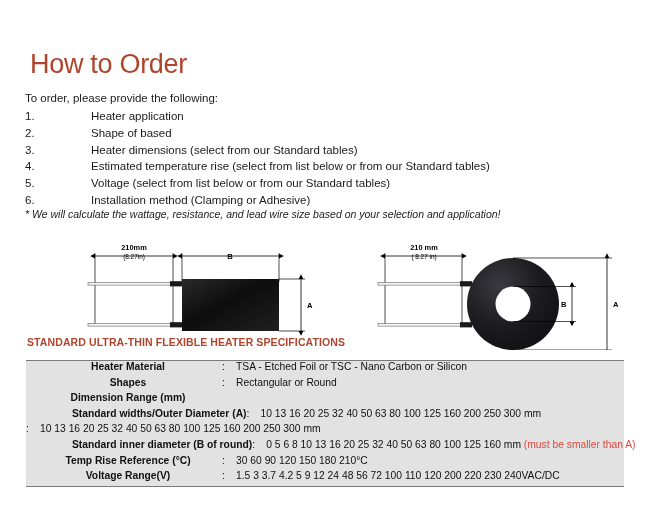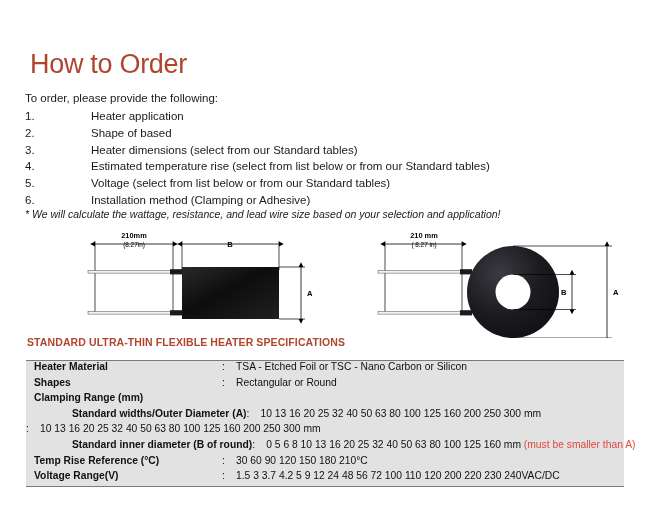--- a/index.html
+++ b/index.html
@@ -61,21 +61,21 @@
     top: 208px;
     font-size: 10.5px;
     font-style: italic;
     color: #1a1a1a;
   }
 
   
   .diagrams {
     position: absolute;
     left: 0;
-    top: 228px;
+    top: 240px;
     width: 580px;
     height: 110px;
   }
   .diagram-svg { display: block; }
 
   
   .spec-heading {
     position: absolute;
     left: 27px;
     top: 336px;
@@ -102,20 +102,21 @@
     height: 15.6px;
     font-size: 10.3px;
     color: #111;
   }
   .spec-label {
     flex: 0 0 196px;
     padding-left: 8px;
     box-sizing: border-box;
     font-weight: bold;
     white-space: nowrap;
+    text-align: center;
   }
   .spec-row.sub .spec-label {
     font-weight: bold;
     padding-left: 46px;
   }
   .spec-colon {
     flex: 0 0 14px;
     text-align: left;
   }
   .spec-value {
@@ -256,21 +257,21 @@
     <span class="spec-value">TSA  - Etched Foil  or  TSC - Nano Carbon  or  Silicon</span>
   </div>
 
   <div class="spec-row">
     <span class="spec-label">Shapes</span>
     <span class="spec-colon">:</span>
     <span class="spec-value">Rectangular or Round</span>
   </div>
 
   <div class="spec-row">
-    <span class="spec-label">Clamping Range (mm)</span>
+    <span class="spec-label">Dimension Range (mm)</span>
     <span class="spec-colon"></span>
     <span class="spec-value"></span>
   </div>
 
   <div class="spec-row sub">
     <span class="spec-label">Standard widths/Outer Diameter (A)</span>
     <span class="spec-colon">:</span>
     <span class="spec-value">10  13  16  20  25  32  40  50  63  80  100  125  160  200  250 300 mm</span>
   </div>
 

